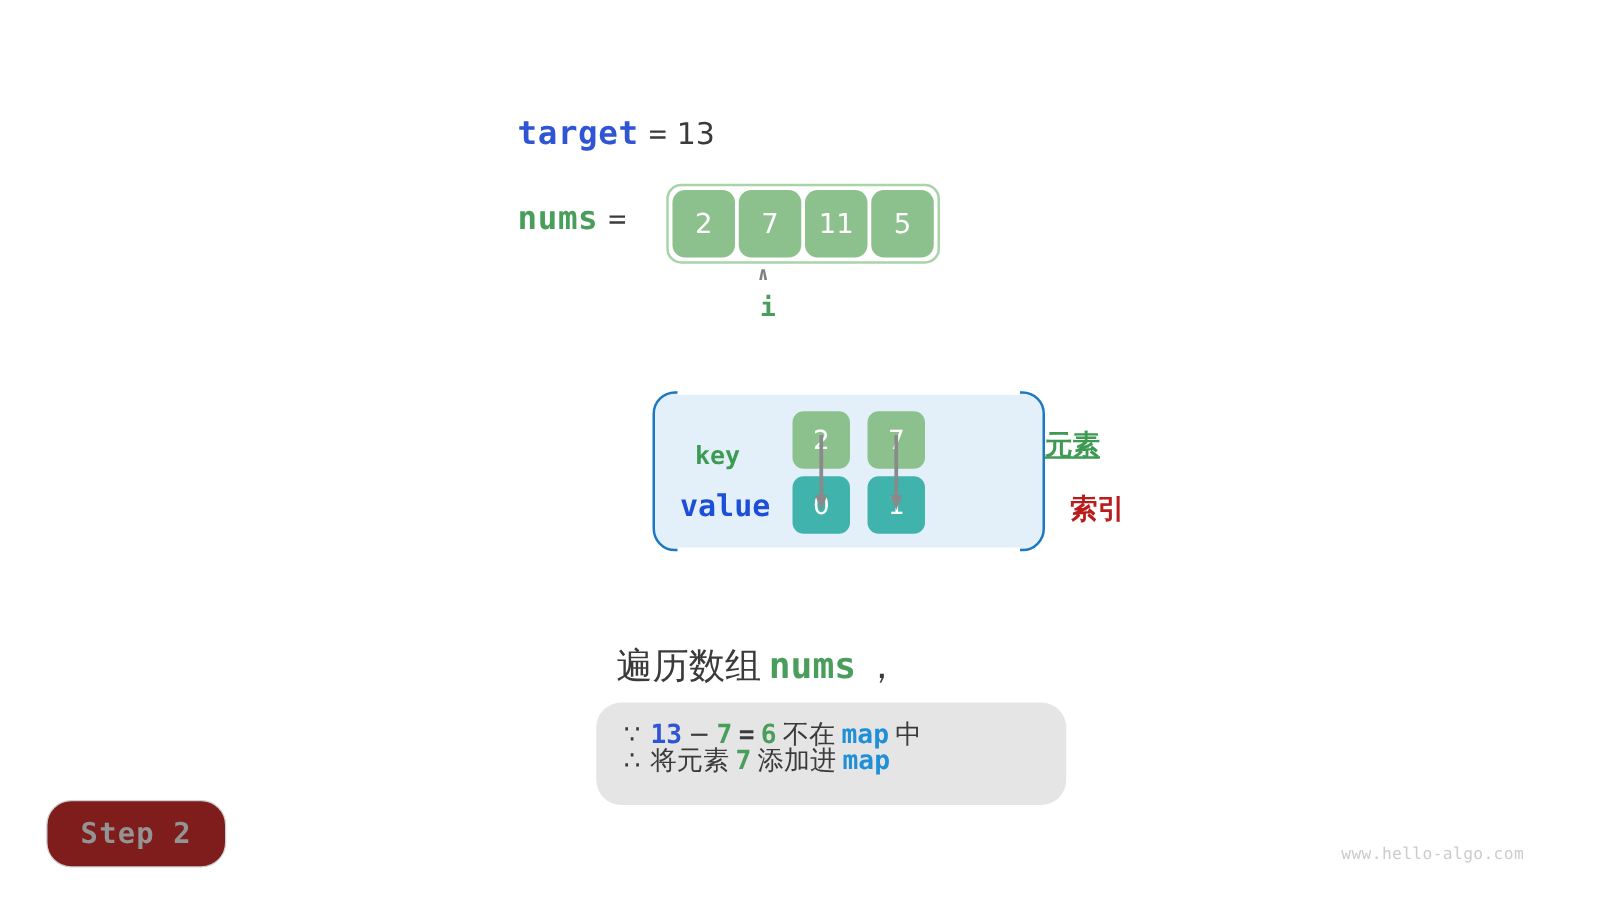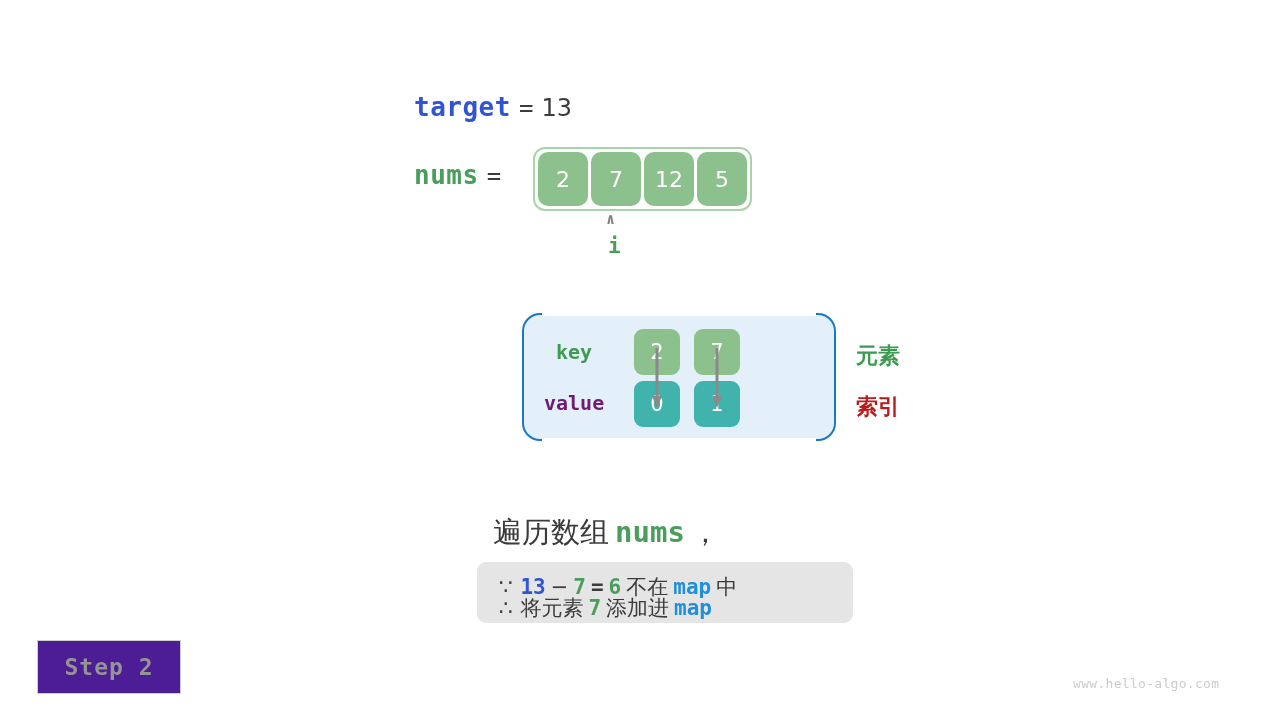--- a/index.html
+++ b/index.html
@@ -159,31 +159,31 @@
     position: absolute;
     left: 18px;
     right: 18px;
     bottom: -3px;
     height: 4px;
     background: #ffffff;
   }
 
   #map-row-key-label {
     left: 556px;
-    top: 340px;
+    top: 352px;
     font-size: 20px;
     color: #3d9a52;
     font-family: "DejaVu Sans Mono", "Liberation Mono", monospace;
     font-weight: bold;
   }
   #map-row-value-label {
     left: 544px;
     top: 391px;
-    font-size: 20px;
-    color: #701a75;
+    font-size: 24px;
+    color: #1d4ed8;
     font-family: "DejaVu Sans Mono", "Liberation Mono", monospace;
     font-weight: bold;
   }
 
   .map-cell {
     position: absolute;
     width: 46px;
     height: 46px;
     border-radius: 9px;
     display: flex;
@@ -207,21 +207,21 @@
   }
   .arrow-0 { left: 651px; }
   .arrow-1 { left: 711px; }
 
   .side-label {
     position: absolute;
     font-size: 22px;
     font-weight: bold;
     font-family: "DejaVu Sans", "Liberation Sans", sans-serif;
   }
-  #label-element { left: 856px; top: 341px; color: #3d9a52; }
+  #label-element { left: 836px; top: 341px; color: #3d9a52; text-decoration: underline; }
   #label-index   { left: 856px; top: 392px; color: #b91c1c; }
 
   
   #caption-line {
     left: 493px;
     top: 513px;
     font-size: 29px;
     color: #3b3b3b;
     white-space: nowrap;
     font-family: "DejaVu Sans", "Liberation Sans", sans-serif;
@@ -231,23 +231,23 @@
     font-weight: bold;
     color: #4a9e5c;
     padding: 0 6px;
   }
 
   
   #reason-box {
     left: 477px;
     top: 562px;
     width: 376px;
-    height: 61px;
+    height: 82px;
     background: #e5e5e5;
-    border-radius: 9px;
+    border-radius: 20px;
   }
   .reason-line {
     position: absolute;
     left: 22px;
     white-space: nowrap;
     font-size: 21px;
     color: #3b3b3b;
     font-family: "DejaVu Sans", "Liberation Sans", sans-serif;
   }
   #reason-line-1 { top: 11px; }
@@ -267,22 +267,22 @@
   .c-dark  { color: #3b3b3b; }
   .sp { padding: 0 5px; }
 
   
   #step-badge {
     left: 37px;
     top: 640px;
     width: 142px;
     height: 52px;
     border: 1px solid #cfcfcf;
-    border-radius: 0;
-    background: #4c1d95;
+    border-radius: 20px;
+    background: #7f1d1d;
     display: flex;
     align-items: center;
     justify-content: center;
   }
   #step-badge span {
     font-family: "DejaVu Sans Mono", "Liberation Mono", monospace;
     font-weight: bold;
     font-size: 23px;
     color: #949494;
     letter-spacing: 1px;
@@ -307,21 +307,21 @@
     <span class="row-indent"></span><span class="code var-name">target</span><span class="eq">=</span><span class="num">13</span>
   </div>
 
   <div class="abs" id="nums-row">
     <span class="row-indent"></span><span class="code var-name">nums</span><span class="eq">=</span>
   </div>
 
   <div id="nums-array">
     <div class="arr-cell">2</div>
     <div class="arr-cell">7</div>
-    <div class="arr-cell">12</div>
+    <div class="arr-cell">11</div>
     <div class="arr-cell">5</div>
   </div>
 
   <div class="abs" id="pointer-caret">∧</div>
   <div class="abs" id="pointer-label">i</div>
 
 
   <div class="abs" id="map-box"></div>
 
   <div class="abs" id="map-row-key-label">key</div>

